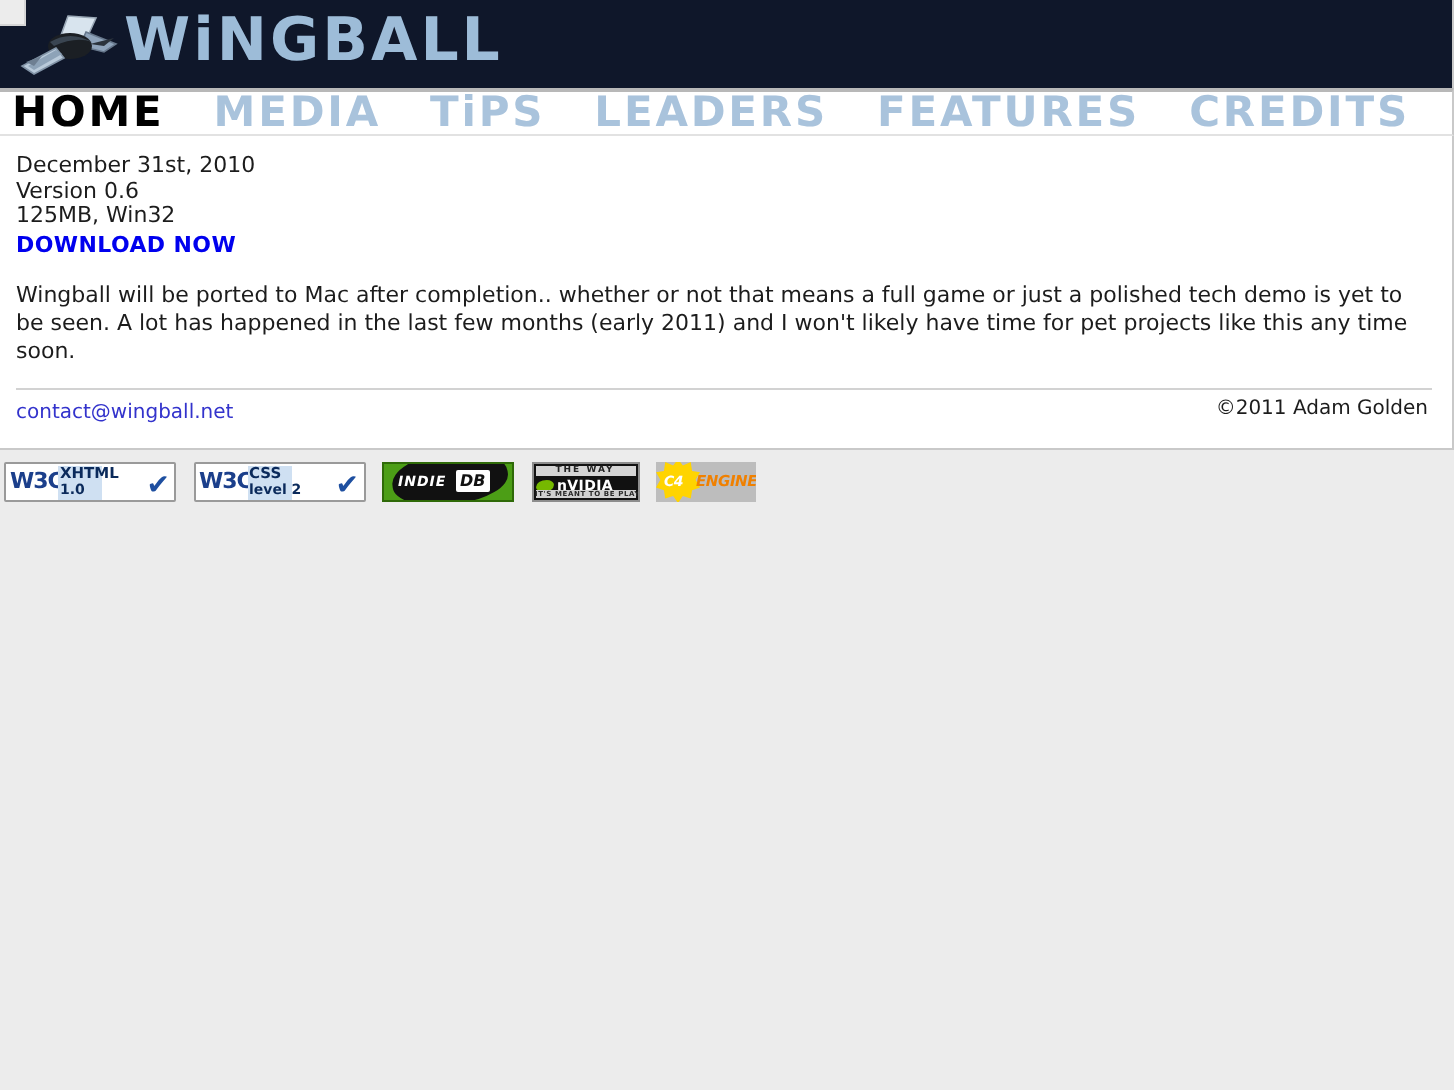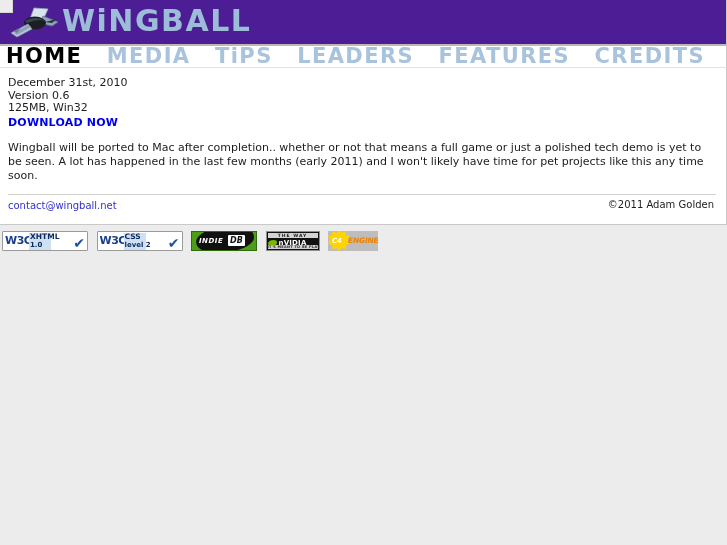--- a/index.html
+++ b/index.html
@@ -21,21 +21,21 @@
   #page-shell {
     position: relative;
     width: 727px;
     background: #ffffff;
   }
 
   
   #masthead {
     position: relative;
     height: 44px;
-    background: #4c1d95;
+    background: #0f172a;
     border-right: 1px solid #c9c9c9;
     box-sizing: border-box;
     overflow: hidden;
   }
   #masthead .corner-fold {
     position: absolute;
     left: 0;
     top: 0;
     width: 12px;
     height: 12px;

